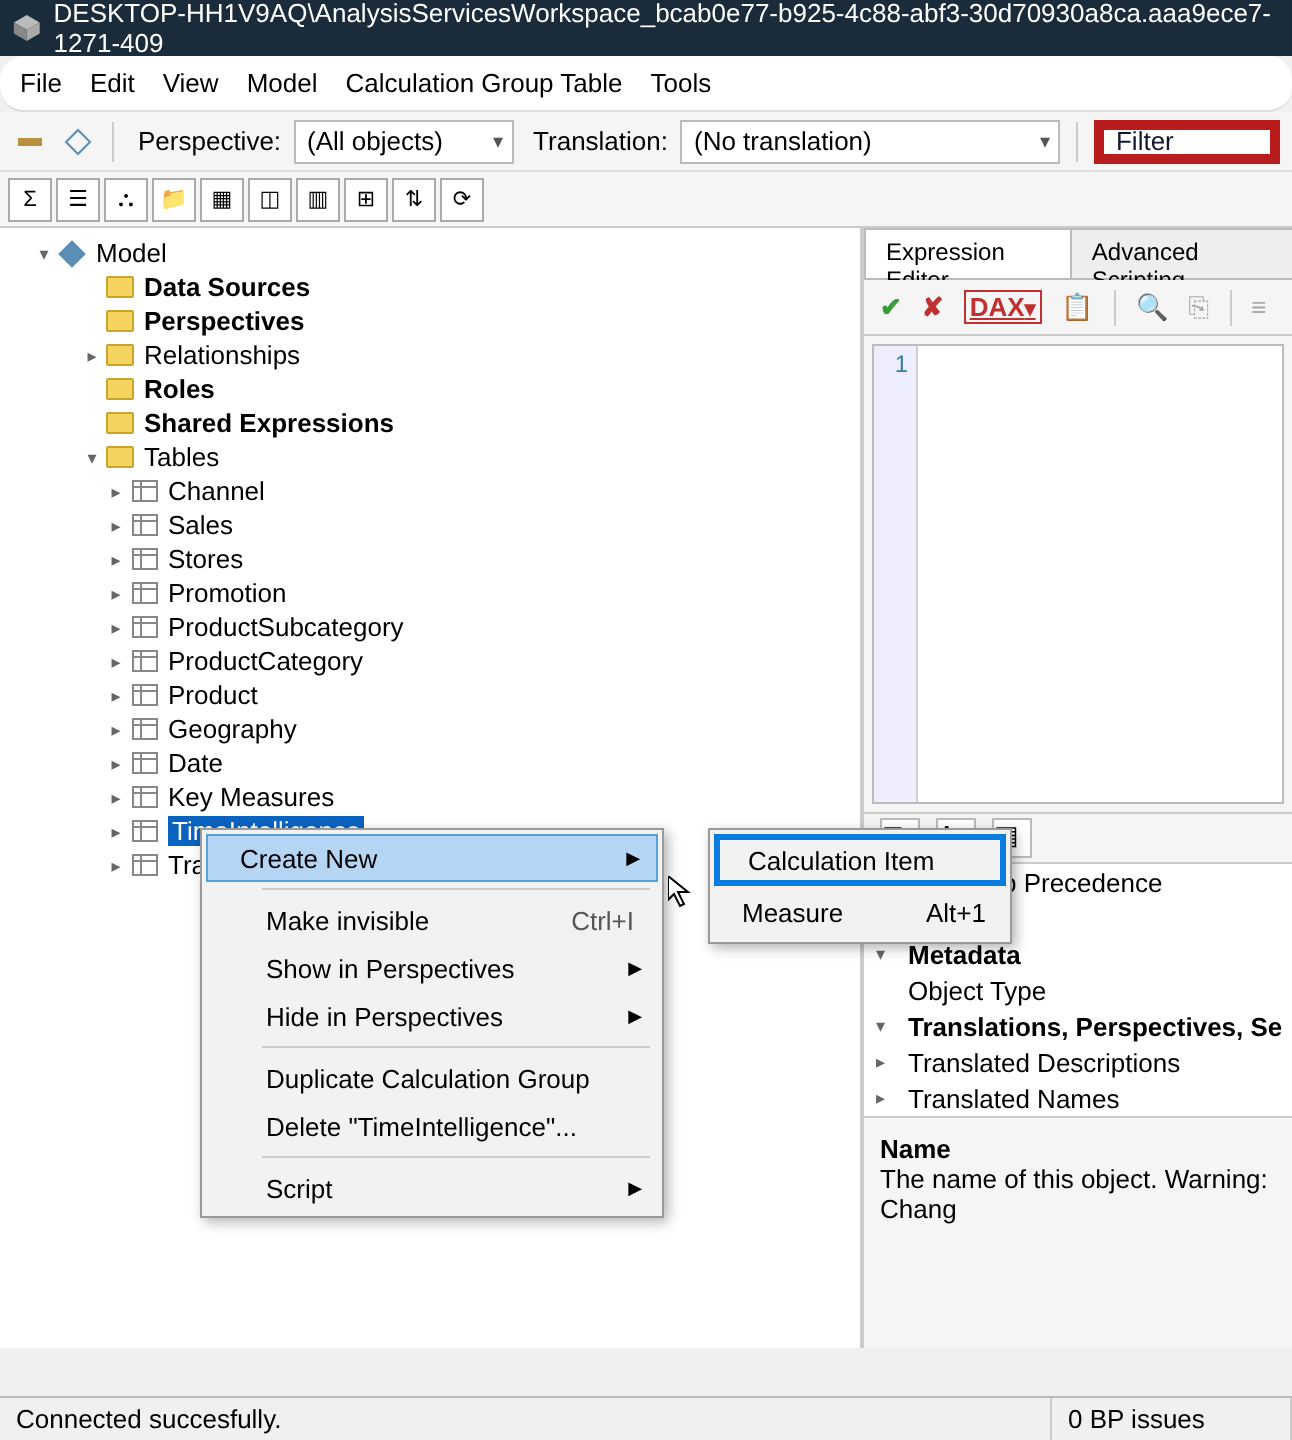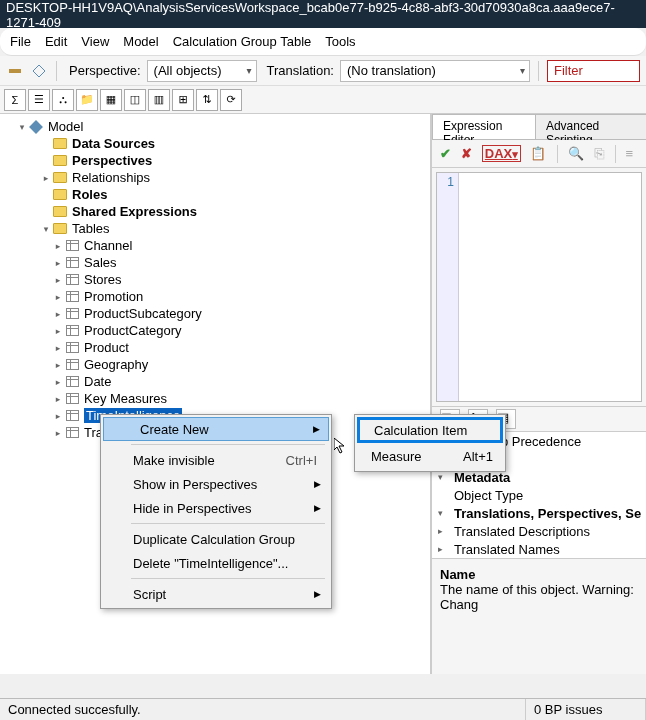--- a/index.html
+++ b/index.html
@@ -1,33 +1,33 @@
 <!DOCTYPE html>
 <html><head>
 <meta charset="utf-8">
 <style>
 * { box-sizing: border-box; margin: 0; padding: 0; font-family: "Segoe UI", Tahoma, sans-serif; font-size: 13px; }
 body { background: #f0f0f0; width: 646px; height: 720px; overflow: hidden; position: relative; }
 
 
-.titlebar { background: #1a2b3c; color: #fff; height: 28px; display: flex; align-items: center; padding: 0 6px; font-size: 12px; flex-direction: column; }
+.titlebar { background: #1a2b3c; color: #fff; height: 28px; display: flex; align-items: center; padding: 0 6px; font-size: 12px; }
 .titlebar .cube { width: 16px; height: 16px; margin-right: 6px; }
 
 
 .menubar { background: #fff; height: 28px; display: flex; align-items: center; padding: 0 10px; gap: 14px; border-bottom: 1px solid #ddd; border-radius: 12px; }
 .menubar span { cursor: default; }
 
 
 .toolbar1 { background: #f5f5f5; height: 30px; display: flex; align-items: center; padding: 0 6px; gap: 6px; border-bottom: 1px solid #ddd; }
 .toolbar1 .tb-icon { width: 18px; height: 18px; display: flex; align-items: center; justify-content: center; border: 1px solid transparent; }
 .toolbar1 .sep { width: 1px; height: 20px; background: #ccc; margin: 0 2px; }
 .toolbar1 .label { margin-left: 4px; }
 .toolbar1 .combo { border: 1px solid #bbb; background: #fff; height: 22px; padding: 0 20px 0 6px; display: flex; align-items: center; position: relative; }
 .toolbar1 .combo::after { content: "▾"; position: absolute; right: 4px; font-size: 10px; color: #555; }
-.toolbar1 .filter-box { border: 1px solid #b91c1c; background: #fff; height: 22px; padding: 0 6px; color: #b91c1c; display: flex; align-items: center; flex: 1; min-width: 40px; }
+.toolbar1 .filter-box { border: 5px solid #b91c1c; background: #fff; height: 22px; padding: 0 6px; color: #0f172a; display: flex; align-items: center; flex: 1; min-width: 40px; }
 
 
 .toolbar2 { background: #f5f5f5; height: 28px; display: flex; align-items: center; padding: 0 4px; gap: 2px; border-bottom: 1px solid #ccc; }
 .toolbar2 .tb-btn { width: 22px; height: 22px; display: flex; align-items: center; justify-content: center; border: 1px solid #aaa; background: #fff; font-size: 11px; }
 
 
 .main { display: flex; height: 560px; }
 .tree-pane { width: 432px; background: #fff; border-right: 2px solid #ccc; overflow: hidden; position: relative; }
 .right-pane { flex: 1; background: #f5f5f5; display: flex; flex-direction: column; }
 
@@ -45,21 +45,21 @@
 
 
 .ind0 { padding-left: 16px; }
 .ind1 { padding-left: 40px; font-weight: bold; }
 .ind2 { padding-left: 52px; }
 .ind2b { padding-left: 40px; }
 
 
 .context-menu { position: absolute; left: 100px; top: 414px; width: 232px; background: #f2f2f2; border: 1px solid #999; box-shadow: 2px 2px 6px rgba(0,0,0,0.3); z-index: 10; padding: 2px; }
 .context-menu .cm-item { height: 24px; display: flex; align-items: center; padding: 0 8px 0 30px; position: relative; }
-.context-menu .cm-item.hl { background: #b5d5f5; border: 1px solid #5a9ed6; padding-left: 36px; }
+.context-menu .cm-item.hl { background: #b5d5f5; border: 1px solid #5a9ed6; padding-left: 16px; }
 .context-menu .cm-sep { height: 1px; background: #ccc; margin: 3px 4px 3px 28px; }
 .context-menu .cm-arrow { position: absolute; right: 8px; font-size: 9px; }
 .context-menu .cm-shortcut2 { position: absolute; right: 12px; color: #555; }
 
 
 .submenu { position: absolute; left: 354px; top: 414px; width: 152px; background: #f2f2f2; border: 1px solid #999; box-shadow: 2px 2px 6px rgba(0,0,0,0.3); z-index: 11; padding: 2px; }
 .submenu .sm-item { height: 26px; display: flex; align-items: center; padding: 0 8px 0 14px; position: relative; }
 .submenu .sm-hl { border: 3px solid #0a7de0; }
 
 

